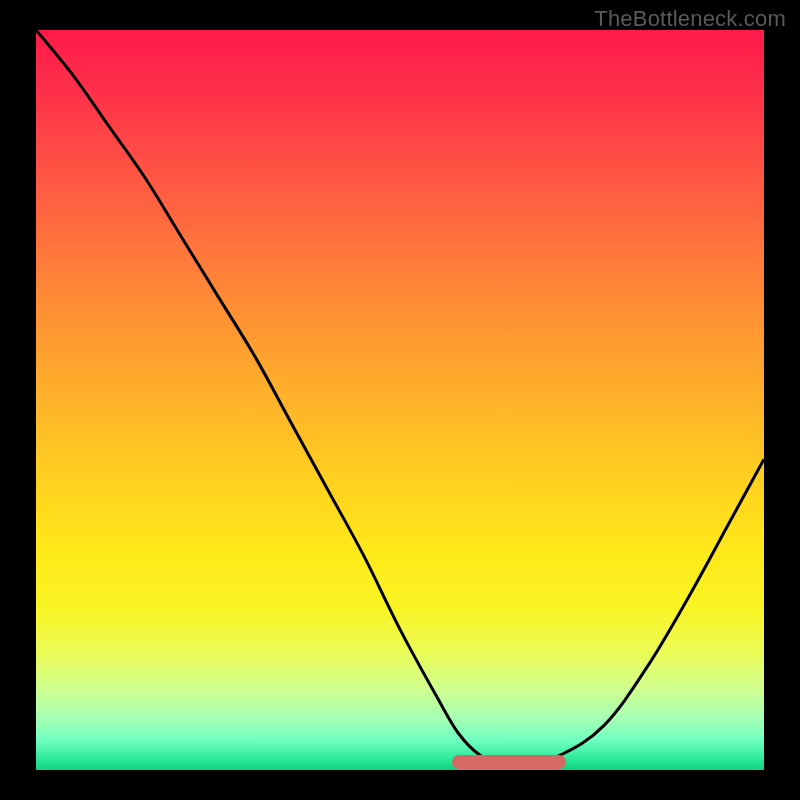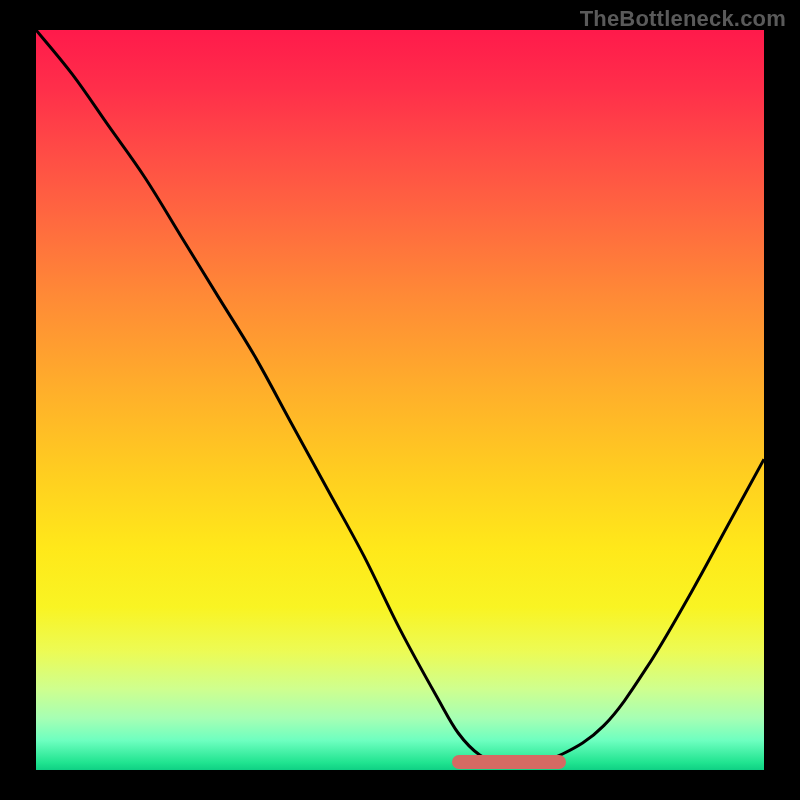--- a/index.html
+++ b/index.html
@@ -16,21 +16,21 @@
     width: 800px;
     height: 800px;
     background: #000;
   }
   .watermark {
     position: absolute;
     top: 6px;
     right: 14px;
     color: #5a5a5a;
     font-size: 22px;
-    font-weight: 700;
+    font-weight: 400;
     letter-spacing: 0.2px;
     z-index: 50;
   }
   .plot {
     position: absolute;
     left: 36px;
     top: 30px;
     width: 728px;
     height: 740px;
     overflow: hidden;

